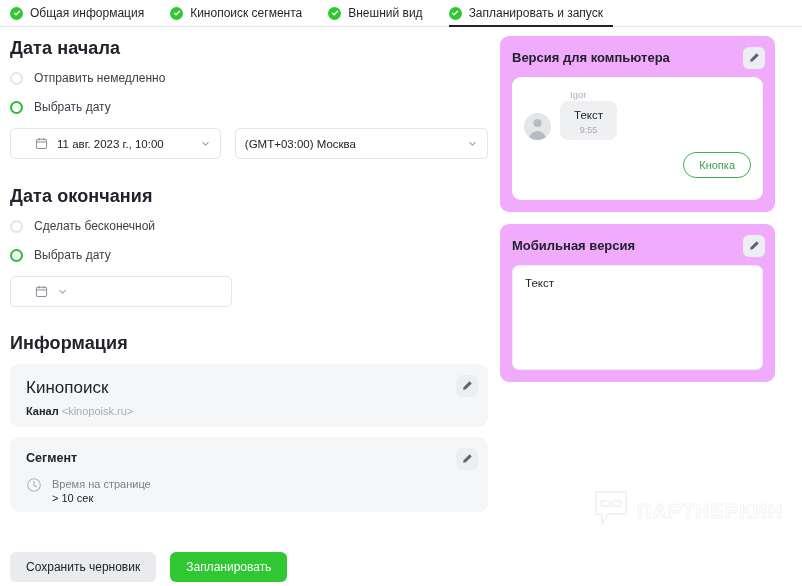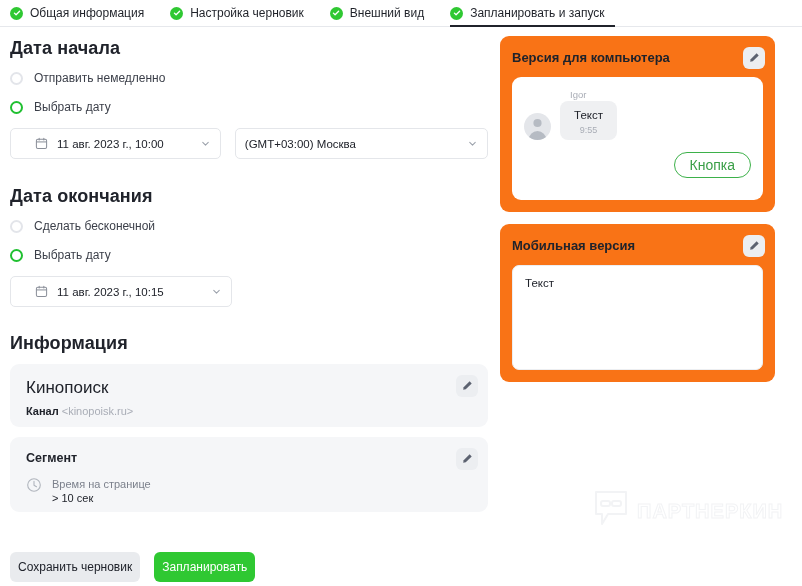--- a/index.html
+++ b/index.html
@@ -89,29 +89,29 @@
 
   .seg-item { display: flex; align-items: flex-start; gap: 10px; margin-top: 12px; }
   .seg-text { font-size: 11px; line-height: 14px; }
   .seg-text .l1 { color: #7c818c; }
   .seg-text .l2 { color: #20232b; }
 
   
   .footer { position: absolute; left: 10px; top: 552px; display: flex; gap: 14px; }
   .btn {
     height: 30px; border-radius: 6px; border: none; cursor: pointer;
-    font-size: 12px; font-family: inherit; padding: 0 8px;
+    font-size: 12px; font-family: inherit; padding: 0 16px;
     display: flex; align-items: center; justify-content: center;
   }
   .btn.secondary { background: #e9ebee; color: #20232b; }
   .btn.primary   { background: #2fc832; color: #fff; }
 
   
   .right { position: absolute; left: 500px; top: 36px; width: 275px; }
-  .rcard { background: #f97316; border-radius: 9px; position: relative; padding: 14px 12px 12px; }
+  .rcard { background: #f0abfc; border-radius: 9px; position: relative; padding: 14px 12px 12px; }
   .rcard-title { font-size: 13px; font-weight: bold; color: #20232b; }
 
   .chat {
     margin-top: 12px; background: #fff; border-radius: 9px;
     padding: 12px 12px 12px 12px; position: relative; height: 123px;
   }
   .chat-name { font-size: 9.5px; color: #a9adb6; margin-left: 46px; }
   .chat-row { display: flex; align-items: flex-end; gap: 9px; margin-top: 1px; }
   .avatar {
     width: 27px; height: 27px; border-radius: 50%; background: #e4e6ea;
@@ -120,21 +120,21 @@
   }
   .bubble {
     background: #eff0f2; border-radius: 8px; padding: 8px 14px 5px;
     min-width: 48px; text-align: center;
   }
   .bubble .msg { font-size: 11.5px; color: #20232b; }
   .bubble .time { font-size: 9px; color: #a9adb6; margin-top: 4px; }
   .chat-btn-wrap { display: flex; justify-content: flex-end; margin-top: 12px; }
   .chat-btn {
     border: 1px solid #3db14a; color: #3a9f47; background: #fff;
-    border-radius: 16px; height: 26px; padding: 0 15px; font-size: 14px;
+    border-radius: 16px; height: 26px; padding: 0 15px; font-size: 11px;
     font-family: inherit; cursor: pointer;
     display: flex; align-items: center; justify-content: center;
   }
 
   .mobile-box {
     margin-top: 12px; background: #fff; border-radius: 7px;
     border: 1px solid #eceef1; height: 105px; padding: 11px 12px;
     font-size: 11.5px; color: #20232b;
   }
 
@@ -162,21 +162,21 @@
           </svg>
       </span>
       <span>Общая информация</span>
     </div>
     <div class="tab">
       <span class="check">
         <svg width="8" height="8" viewBox="0 0 8 8">
             <path d="M1.4 4.1 L3.1 5.8 L6.6 2.3" stroke="#fff" stroke-width="1.3" fill="none" stroke-linecap="round" stroke-linejoin="round"></path>
           </svg>
       </span>
-      <span>Настройка черновик</span>
+      <span>Кинопоиск сегмента</span>
     </div>
     <div class="tab">
       <span class="check">
         <svg width="8" height="8" viewBox="0 0 8 8">
             <path d="M1.4 4.1 L3.1 5.8 L6.6 2.3" stroke="#fff" stroke-width="1.3" fill="none" stroke-linecap="round" stroke-linejoin="round"></path>
           </svg>
       </span>
       <span>Внешний вид</span>
     </div>
     <div class="tab active">
@@ -247,21 +247,20 @@
       </div>
       <div style="height:10px"></div>
       <div class="field date">
         <span class="ico">
           <svg width="13" height="13" viewBox="0 0 14 14">
               <rect x="1.5" y="2.5" width="11" height="10" rx="1.6" fill="none" stroke="#8a8f99" stroke-width="1.1"></rect>
               <path d="M1.5 5.3 H12.5" stroke="#8a8f99" stroke-width="1.1"></path>
               <path d="M4.5 1.3 V3.3 M9.5 1.3 V3.3" stroke="#8a8f99" stroke-width="1.1" stroke-linecap="round"></path>
             </svg>
         </span>
-        <span class="val">11 авг. 2023 г., 10:15</span>
         <span class="ico">
           <svg width="11" height="11" viewBox="0 0 12 12">
               <path d="M3 4.8 L6 7.8 L9 4.8" stroke="#9aa0aa" stroke-width="1.1" fill="none" stroke-linecap="round" stroke-linejoin="round"></path>
             </svg>
         </span>
       </div>
     </div>
 
     <div style="height:26px"></div>
 

